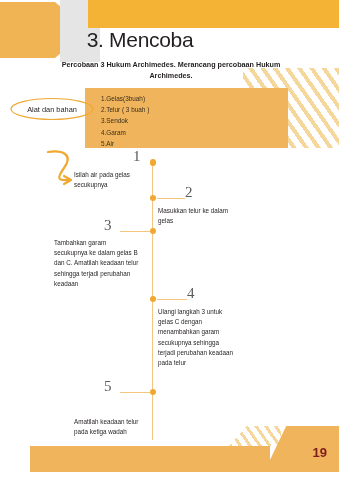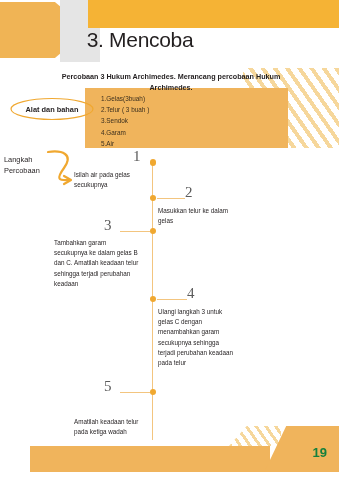--- a/index.html
+++ b/index.html
@@ -89,21 +89,21 @@
     text-align: center;
     font-size: 21px;
     font-weight: normal;
     color: #231f20;
     letter-spacing: -0.3px;
     z-index: 5;
   }
   .subtitle {
     position: absolute;
     left: 42px;
-    top: 72px;
+    top: 60px;
     width: 258px;
     text-align: center;
     font-size: 7.2px;
     font-weight: bold;
     color: #231f20;
     line-height: 1.5;
     z-index: 5;
   }
 
   
@@ -140,21 +140,20 @@
     position: absolute;
     left: 0;
     top: 0;
     width: 86px;
     height: 24px;
     display: flex;
     align-items: center;
     justify-content: center;
     font-size: 7.4px;
     color: #231f20;
-    font-weight: bold;
   }
 
   
   .langkah {
     position: absolute;
     left: 4px;
     top: 154px;
     font-size: 7.4px;
     color: #231f20;
     line-height: 1.55;
@@ -240,21 +239,21 @@
       #ffffff 3px, #ffffff 8px
     );
     clip-path: polygon(0 100%, 100% 100%, 100% 0, 34% 0);
   }
   .page-num {
     position: absolute;
     right: 12px;
     bottom: 20px;
     font-size: 13px;
     font-weight: bold;
-    color: #15803d;
+    color: #7f1d1d;
     z-index: 8;
   }
 </style>
 </head>
 <body>
 
 <div id="page">
 
   <div class="top-bar"></div>
   <div class="chev-gray"></div>
@@ -275,24 +274,20 @@
     <div>5.Air</div>
   </div>
 
   <div class="mat-label-wrap">
     <svg width="86" height="24" viewBox="0 0 86 24">
       <ellipse cx="43" cy="12" rx="41" ry="10.5" fill="none" stroke="#f0a830" stroke-width="1.2"></ellipse>
     </svg>
     <div class="mat-label">Alat dan bahan</div>
   </div>
 
-  <div class="langkah">
-    <div>Langkah</div>
-    <div>Percobaan</div>
-  </div>
   <svg class="langkah-arrow" width="44" height="44" viewBox="0 0 44 44">
     <path d="M4 6 C 18 4, 30 8, 20 22 C 12 33, 14 35, 26 34" fill="none" stroke="#f0a830" stroke-width="2.2" stroke-linecap="round"></path>
     <path d="M20 30 L27 34 L20 38" fill="none" stroke="#f0a830" stroke-width="2.2" stroke-linecap="round" stroke-linejoin="round"></path>
   </svg>
 
   <div class="tl-line"></div>
 
   <div class="tl-dot" style="top:159px;"></div>
   <div class="step-num" style="left:133px; top:148px;">1</div>
   <div class="step-text" style="left:74px; top:170px; width:70px;">Isilah air pada gelas secukupnya</div>

